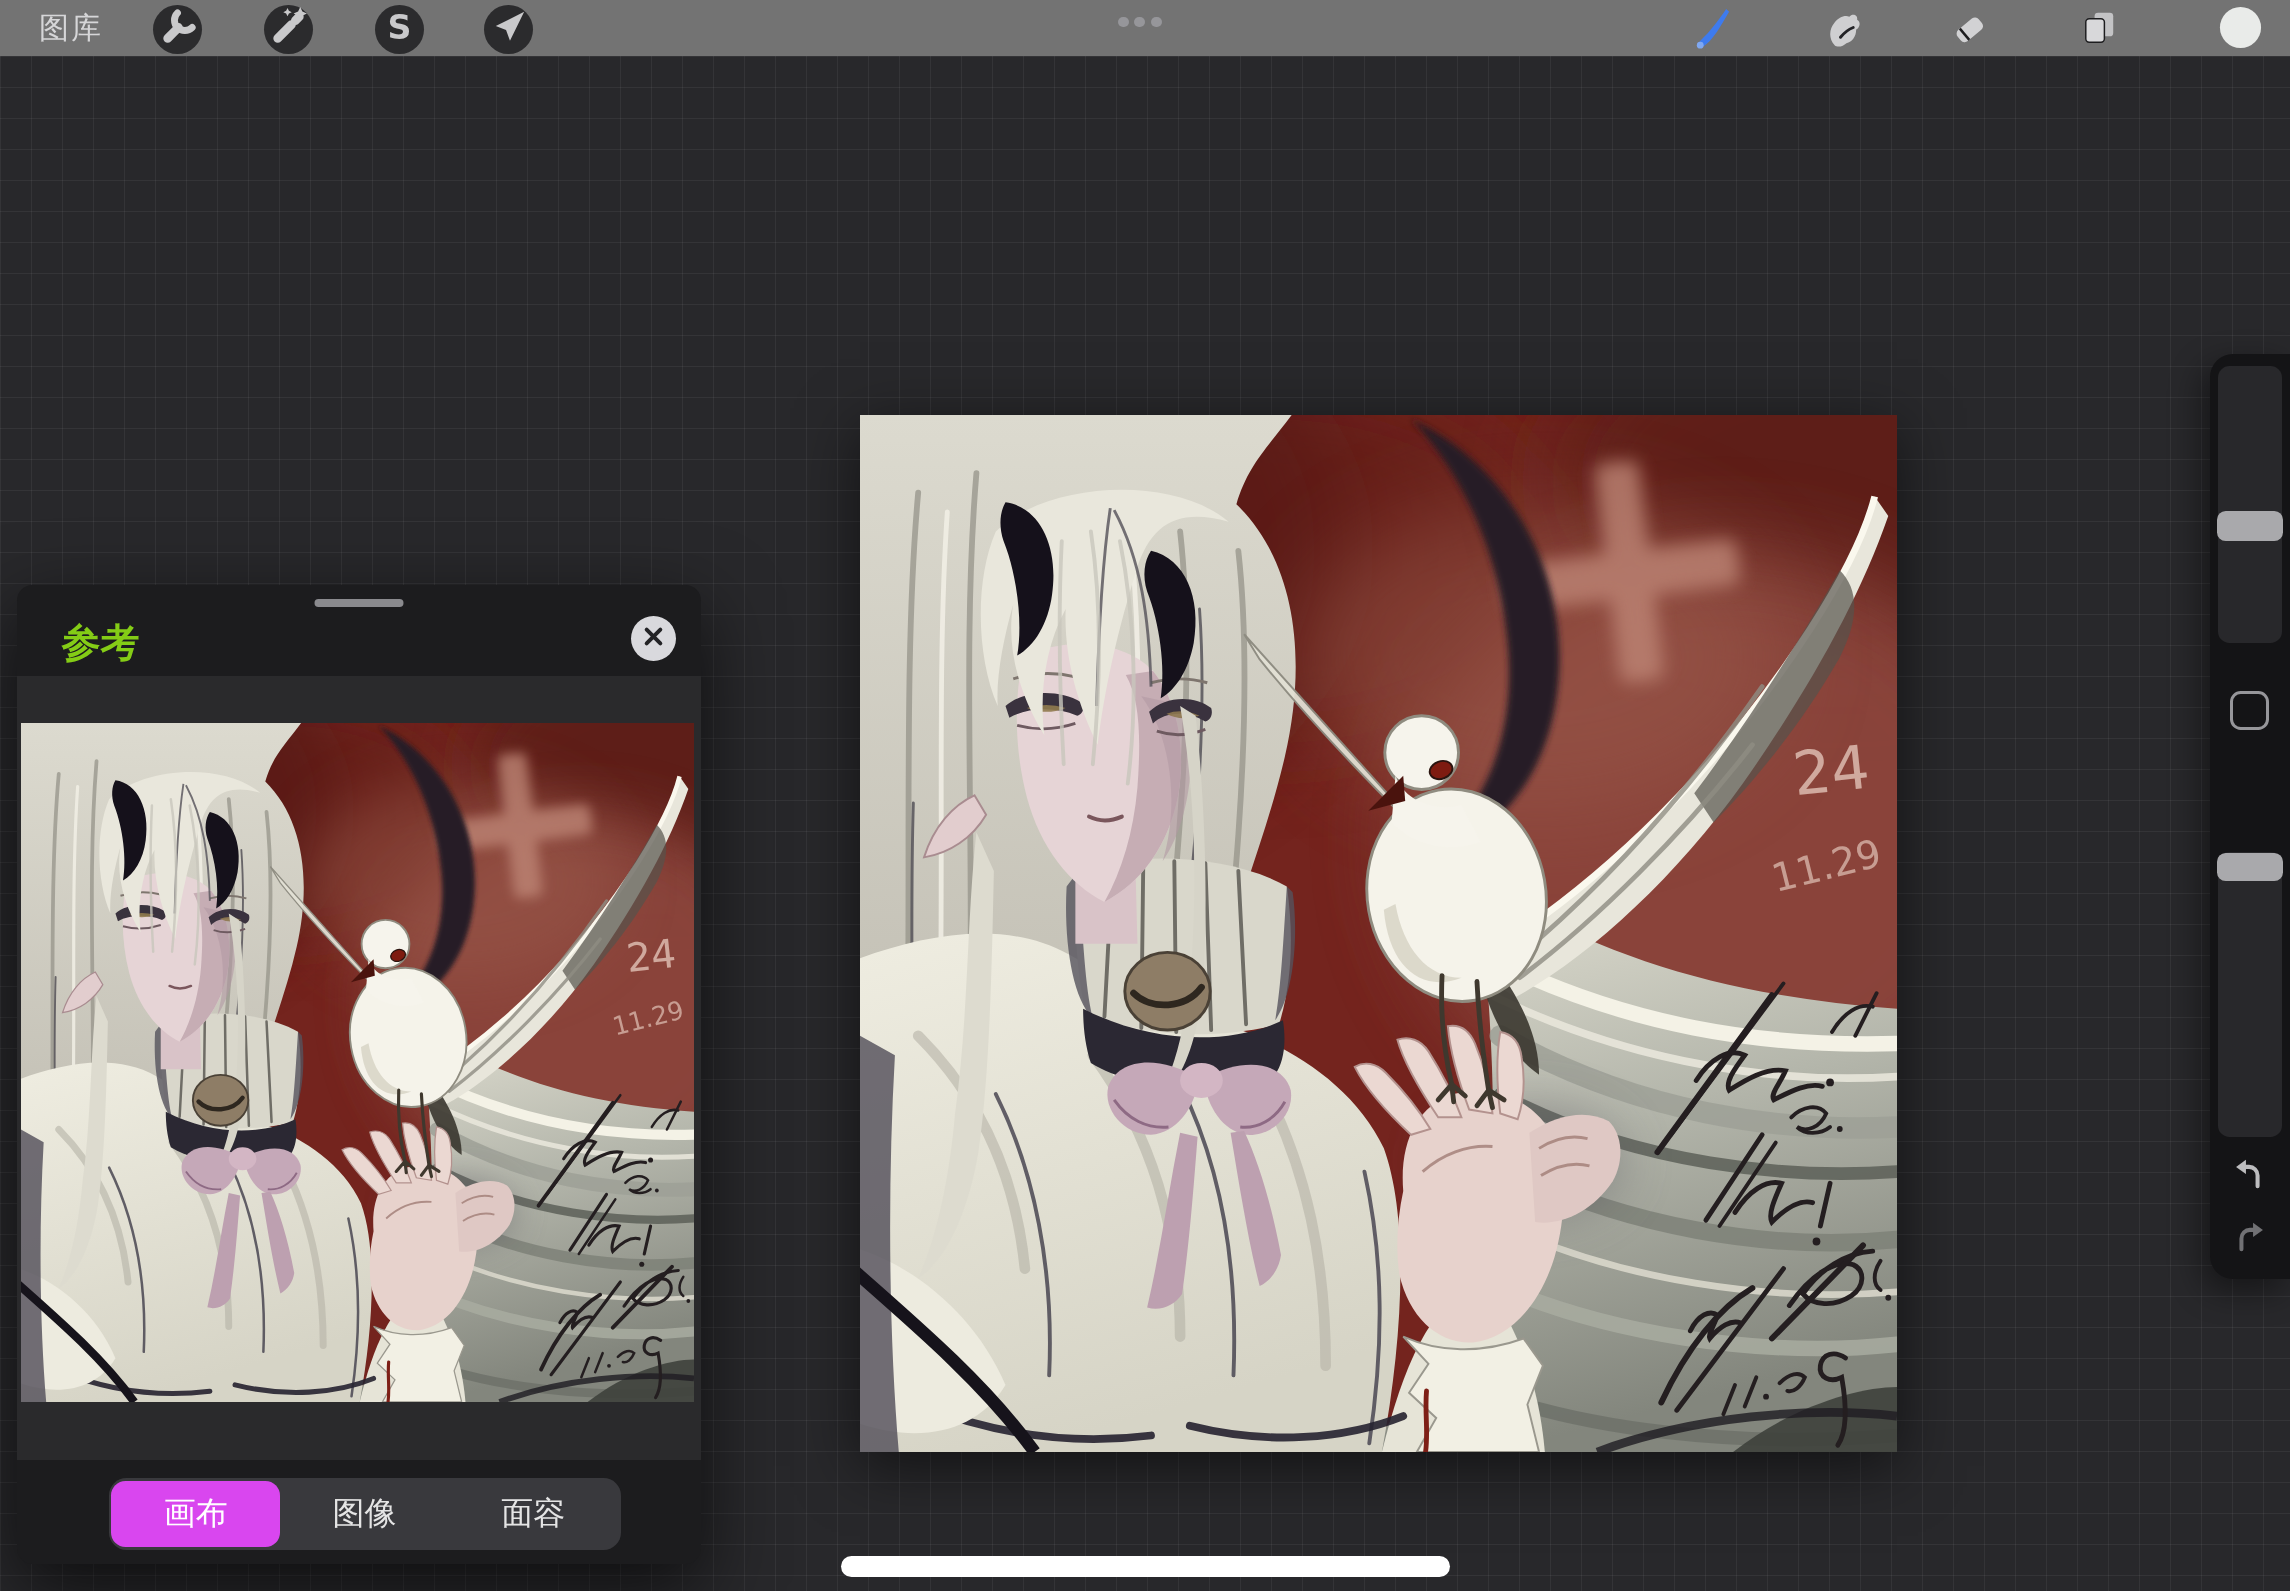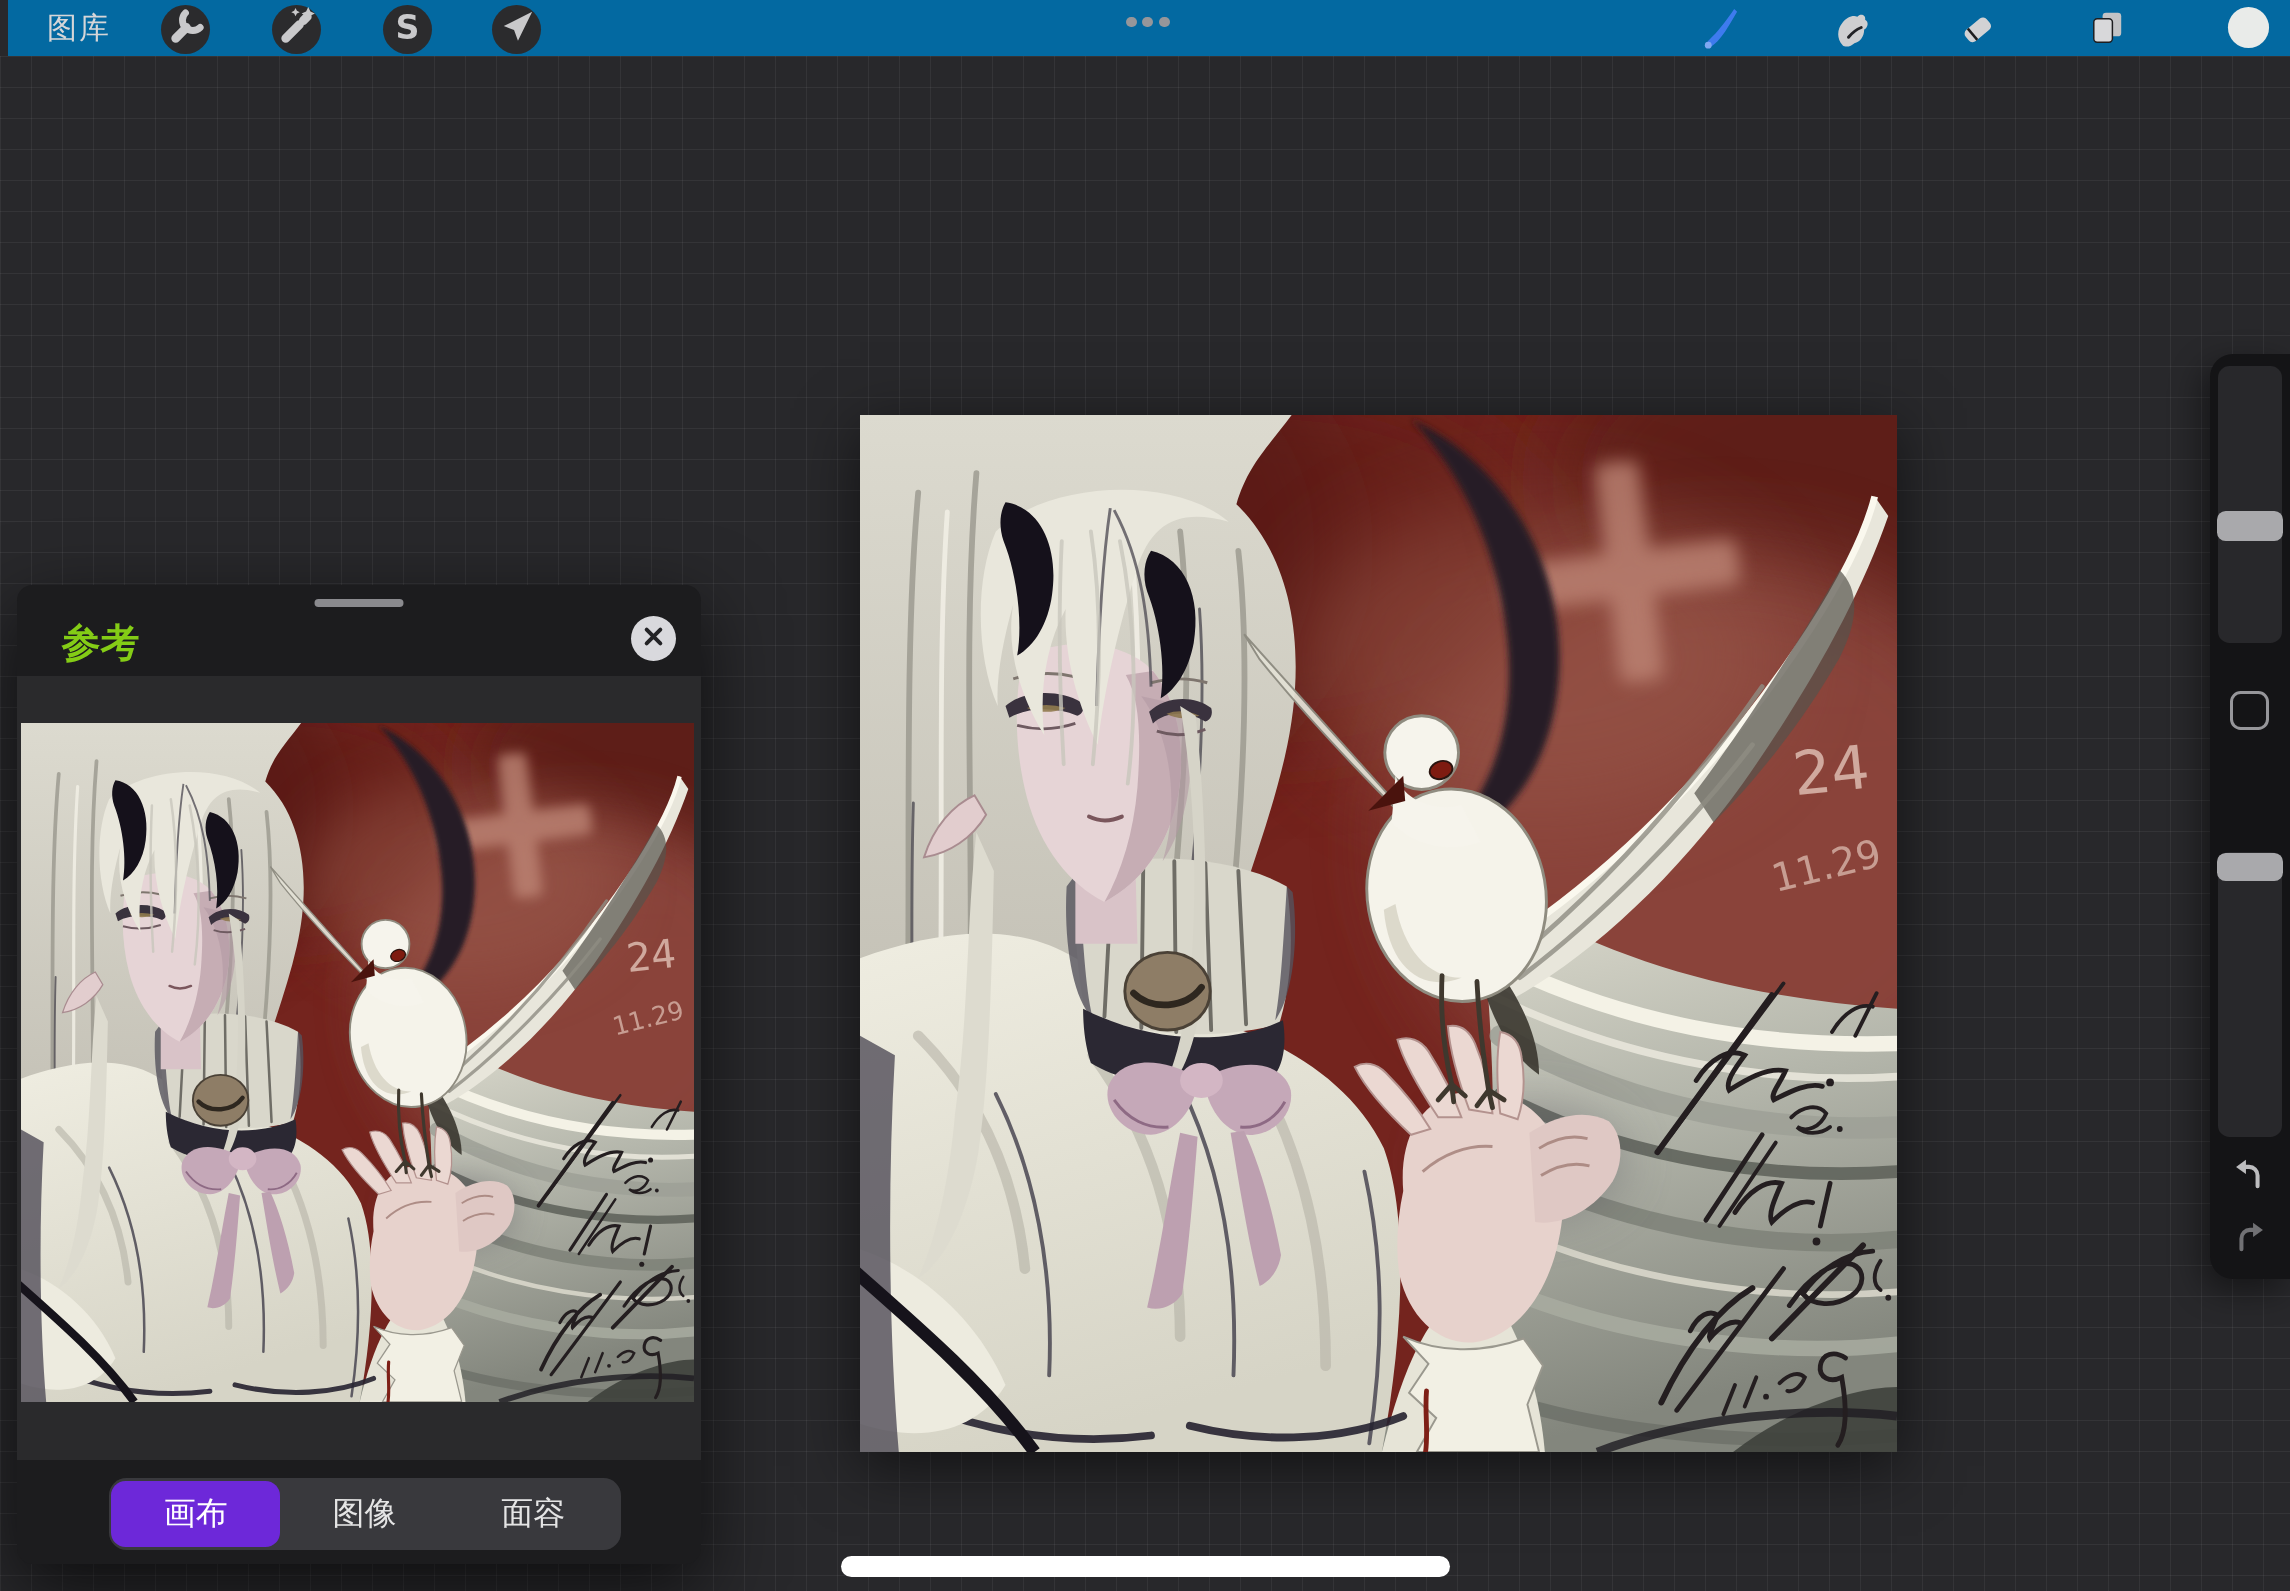--- a/index.html
+++ b/index.html
@@ -13,22 +13,22 @@
   .canvas-area{
     position:absolute;left:0;top:56px;right:0;bottom:0;
     background-color:#28282B;
     background-image:
       linear-gradient(to right, rgba(255,255,255,0.055) 1px, transparent 1px),
       linear-gradient(to bottom, rgba(255,255,255,0.055) 1px, transparent 1px);
     background-size:31px 31px;
   }
   
   .toolbar{
-    position:absolute;left:8px;top:0;right:0;height:56px;
-    background:#0369a1;z-index:50;
+    position:absolute;left:0;top:0;right:0;height:56px;
+    background:#737373;z-index:50;
   }
   .gallery-label{
     position:absolute;left:39px;top:50%;transform:translateY(-50%);
     font-size:30px;color:#D6D6D8;letter-spacing:1.9px;cursor:default;
   }
   .tool-circle{
     position:absolute;top:4.9px;width:49px;height:49px;border-radius:50%;
     background:#2B2B2D;display:flex;align-items:center;justify-content:center;
   }
   .tool-plain{
@@ -71,21 +71,21 @@
   }
   .ref-art svg{display:block;width:100%;height:100%;}
   .ref-tabbar{
     position:absolute;left:92px;top:893px;width:512px;height:72px;
     background:#39393D;border-radius:17.5px;display:flex;padding:2.9px;box-sizing:border-box;
   }
   .ref-tab{
     flex:1;display:flex;align-items:center;justify-content:center;
     font-size:32px;color:#e5e5e5;border-radius:14.6px;cursor:pointer;
   }
-  .ref-tab.selected{background:#6d28d9;color:#FFFFFF;text-align:center;}
+  .ref-tab.selected{background:#d946ef;color:#FFFFFF;text-align:center;}
   
   .sidebar{
     position:absolute;right:0;top:354px;width:80px;height:925px;
     background:#141416;border-radius:23px 0 0 23px;z-index:30;
     box-shadow:-7.8px 11.6px 33px rgba(0,0,0,0.45);
   }
   .sb-track{position:absolute;left:7.8px;width:64px;background:#28282B;border-radius:11.6px;}
   .sb-track.size{top:11.6px;height:277px;}
   .sb-track.opacity{top:498px;height:285px;}
   .sb-handle{position:absolute;left:6.8px;width:66px;background:#A9A9AC;border-radius:8.7px;}

